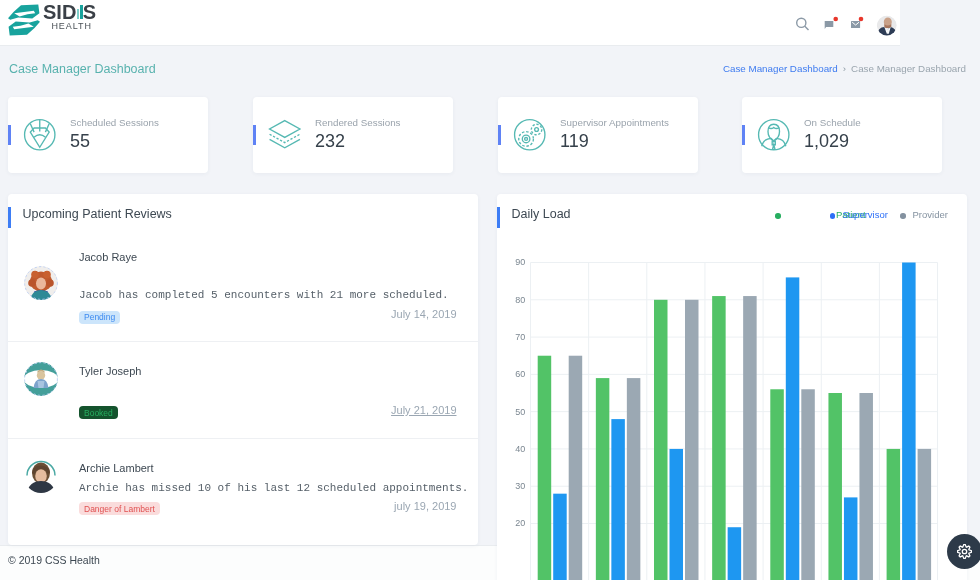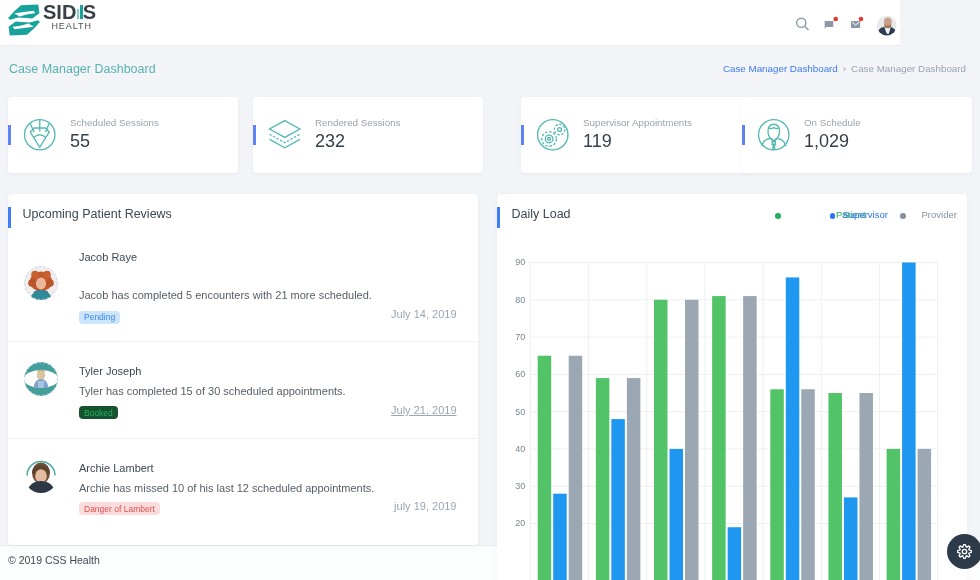--- a/index.html
+++ b/index.html
@@ -6,37 +6,37 @@
 html,body { width:980px; height:580px; overflow:hidden; background:#f2f4f8; font-family:"Liberation Sans", sans-serif; position:relative; }
 
 
 .topbar { position:absolute; left:0; top:0; width:900px; height:46px; background:#fff; border-bottom:1px solid #e9ecef; z-index:5; }
 .pagetitle { position:absolute; left:9px; top:61.5px; font-size:12.5px; color:#58b2ae; }
 .crumbs { position:absolute; right:14px; top:62.8px; font-size:9.8px; color:#9aa5ae; }
 .crumbs .lnk { color:#3e7bf0; }
 .crumbs .sep { color:#8b98a2; padding:0 5px; }
 
 
-.card { position:absolute; top:97px; width:230px; height:76px; background:#fff; border-radius:4px; box-shadow:0 1px 4px rgba(40,60,100,0.05); }
+.card { position:absolute; top:97px; width:200px; height:76px; background:#fff; border-radius:4px; box-shadow:0 1px 4px rgba(40,60,100,0.05); }
 .card .bar { position:absolute; left:0; top:28px; width:2.5px; height:20px; background:#5f82f5; }
 .card .cicon { position:absolute; left:15px; top:21px; width:33.5px; height:33.5px; }
 .card .clabel { position:absolute; left:62px; top:20px; font-size:9.8px; color:#9aa3ac; }
 .card .cnum { position:absolute; left:62px; top:34.3px; font-size:18px; color:#36414b; }
 
 
 .panel { position:absolute; z-index:2; top:193.5px; background:#fff; border-radius:4px; box-shadow:0 1px 4px rgba(40,60,100,0.05); }
 #reviews { left:8px; width:470px; height:351px; }
 #chartpanel { left:497px; width:470px; height:430px; }
 .ptitle-bar { position:absolute; left:0; top:13.5px; width:2.5px; height:21px; background:#3d7df5; }
 .ptitle { position:absolute; left:14.5px; top:13.5px; font-size:12.5px; color:#3d4852; }
 
 
 .avatar { position:absolute; left:16px; width:34px; height:34px; border-radius:50%; }
 .rname { position:absolute; left:71px; font-size:11px; color:#3d4852; }
-.rdesc { position:absolute; left:71px; font-size:11px; color:#555f68; white-space:nowrap; }
+.rdesc { position:absolute; left:71px; font-size:11px; color:#555f68; white-space:nowrap;font-family:Liberation Mono, monospace; }
 .rbadge { position:absolute; left:71px; font-size:8.5px; border-radius:4px; padding:1.5px 5px; }
 .rdate { position:absolute; right:21.5px; font-size:11px; color:#9aa6b2; }
 .rsep { position:absolute; left:0; width:470px; border-top:1px solid #eef0f3; }
 .b-blue { background:#cce5fb; color:#3c8af0; }
 .b-green { background:#14532d; color:#27ae60; }
 .b-red { background:#fadcdc; color:#e05151; }
 
 
 .lg { position:absolute; font-size:9.5px; top:15px; }
 .ldot { position:absolute; top:19.5px; width:5.5px; height:5.5px; border-radius:50%; }
@@ -106,21 +106,21 @@
 <div class="card" style="left:253px;">
   <div class="bar"></div>
   <svg class="cicon" viewBox="0 0 32 32" fill="none" stroke="#56b9b3" stroke-width="1.3">
     <path d="M16,2.5 L30.5,10.5 L16,18.5 L1.5,10.5 Z"></path>
     <path d="M1.5,15.5 L16,23.5 L30.5,15.5" stroke-dasharray="2.2,1.6"></path>
     <path d="M1.5,20.5 L16,28.5 L30.5,20.5"></path>
   </svg>
   <div class="clabel">Rendered Sessions</div>
   <div class="cnum">232</div>
 </div>
-<div class="card" style="left:521px;padding-left:18px;">
+<div class="card" style="left:498px;padding-left:18px;">
   <div class="bar"></div>
   <svg class="cicon" viewBox="0 0 32 32" fill="none" stroke="#56b9b3" stroke-width="1.3">
     <circle cx="16" cy="16" r="14.5"></circle>
     <circle cx="12.5" cy="20" r="7" stroke-dasharray="2.4,1.7"></circle>
     <circle cx="12.5" cy="20" r="3.6"></circle>
     <circle cx="12.5" cy="20" r="1.4"></circle>
     <circle cx="22.5" cy="11" r="5" stroke-dasharray="2.2,1.6"></circle>
     <circle cx="22.5" cy="11" r="1.8"></circle>
   </svg>
   <div class="clabel">Supervisor Appointments</div>
@@ -164,21 +164,20 @@
   <svg class="avatar" style="top:168.5px;" viewBox="0 0 34 34">
     <circle cx="17" cy="17" r="17" fill="#449f9a"></circle>
     <ellipse cx="17" cy="17" rx="17.5" ry="9" fill="#fff"></ellipse>
     <circle cx="17" cy="13.5" r="4.2" fill="#d9c49e"></circle>
     <path d="M13.5,11 q3.5,-3.5 7,0 l0,-2 q-3.5,-3 -7,0 Z" fill="#c4ad82"></path>
     <path d="M9.5,26 q1,-9 7.5,-9 q6.5,0 7.5,9 Z" fill="#7da3cc"></path>
     <path d="M13.5,19 h7 l-1,7 h-5 Z" fill="#a8c4e0"></path>
     <circle cx="17" cy="17" r="16.4" fill="none" stroke="#bed0f5" stroke-width="1" stroke-dasharray="2.2,2.2"></circle>
   </svg>
   <div class="rname" style="top:171.5px;">Tyler Joseph</div>
-  <div class="rdesc" style="top:191.5px;">Tyler has completed 15 of 30 scheduled appointments.</div>
   <div class="rbadge b-green" style="top:212.5px;">Booked</div>
   <div class="rdate" style="top:210.5px;text-decoration:underline;">July 21, 2019</div>
   <div class="rsep" style="top:244.5px;"></div>
 
   <svg class="avatar" style="top:265.5px;" viewBox="0 0 34 34">
     <circle cx="17" cy="17" r="17" fill="#fff"></circle>
     <path d="M3,16.5 a14,14 0 0 1 28,0" fill="none" stroke="#4aa9a4" stroke-width="1.5"></path>
     <ellipse cx="17" cy="14" rx="9" ry="10.5" fill="#6b4f35"></ellipse>
     <ellipse cx="17" cy="17" rx="5.8" ry="6.8" fill="#e5bc9f"></ellipse>
     <path d="M8,14 q1,-8 9,-7.5 q8,0.5 9,7 l-2.5,1.5 q-1.5,-5 -6.5,-5 q-5,0 -6.5,5.5 Z" fill="#5e4430"></path>
@@ -191,21 +190,21 @@
 </div>
 
 <div class="panel" id="chartpanel">
   <div class="ptitle-bar"></div>
   <div class="ptitle">Daily Load</div>
   <span class="ldot" style="left:278px; background:#27ae60;"></span>
   <span class="lg" style="left:307px; color:#27ae60;padding-left:32px;">Patient</span>
   <span class="ldot" style="left:332.5px; background:#2d6ff7;"></span>
   <span class="lg" style="left:345.5px; color:#2d6ff7;">Supervisor</span>
   <span class="ldot" style="left:403px; background:#8492a0;"></span>
-  <span class="lg" style="left:415.5px; color:#8492a0;margin-left:9px;">Provider</span>
+  <span class="lg" style="left:415.5px; color:#8492a0;">Provider</span>
   <svg id="chart" style="position:absolute;left:0;top:56px;" width="470" height="374" viewBox="0 0 470 374">
     <line x1="33.50" x2="33.50" y1="12.50" y2="374" stroke="#ecf0f3" stroke-width="1"></line>
     <line x1="91.65" x2="91.65" y1="12.50" y2="374" stroke="#ecf0f3" stroke-width="1"></line>
     <line x1="149.80" x2="149.80" y1="12.50" y2="374" stroke="#ecf0f3" stroke-width="1"></line>
     <line x1="207.95" x2="207.95" y1="12.50" y2="374" stroke="#ecf0f3" stroke-width="1"></line>
     <line x1="266.10" x2="266.10" y1="12.50" y2="374" stroke="#ecf0f3" stroke-width="1"></line>
     <line x1="324.25" x2="324.25" y1="12.50" y2="374" stroke="#ecf0f3" stroke-width="1"></line>
     <line x1="382.40" x2="382.40" y1="12.50" y2="374" stroke="#ecf0f3" stroke-width="1"></line>
     <line x1="440.55" x2="440.55" y1="12.50" y2="374" stroke="#ecf0f3" stroke-width="1"></line>
     <line x1="33.5" x2="440.6" y1="273.50" y2="273.50" stroke="#ecf0f3" stroke-width="1"></line>

